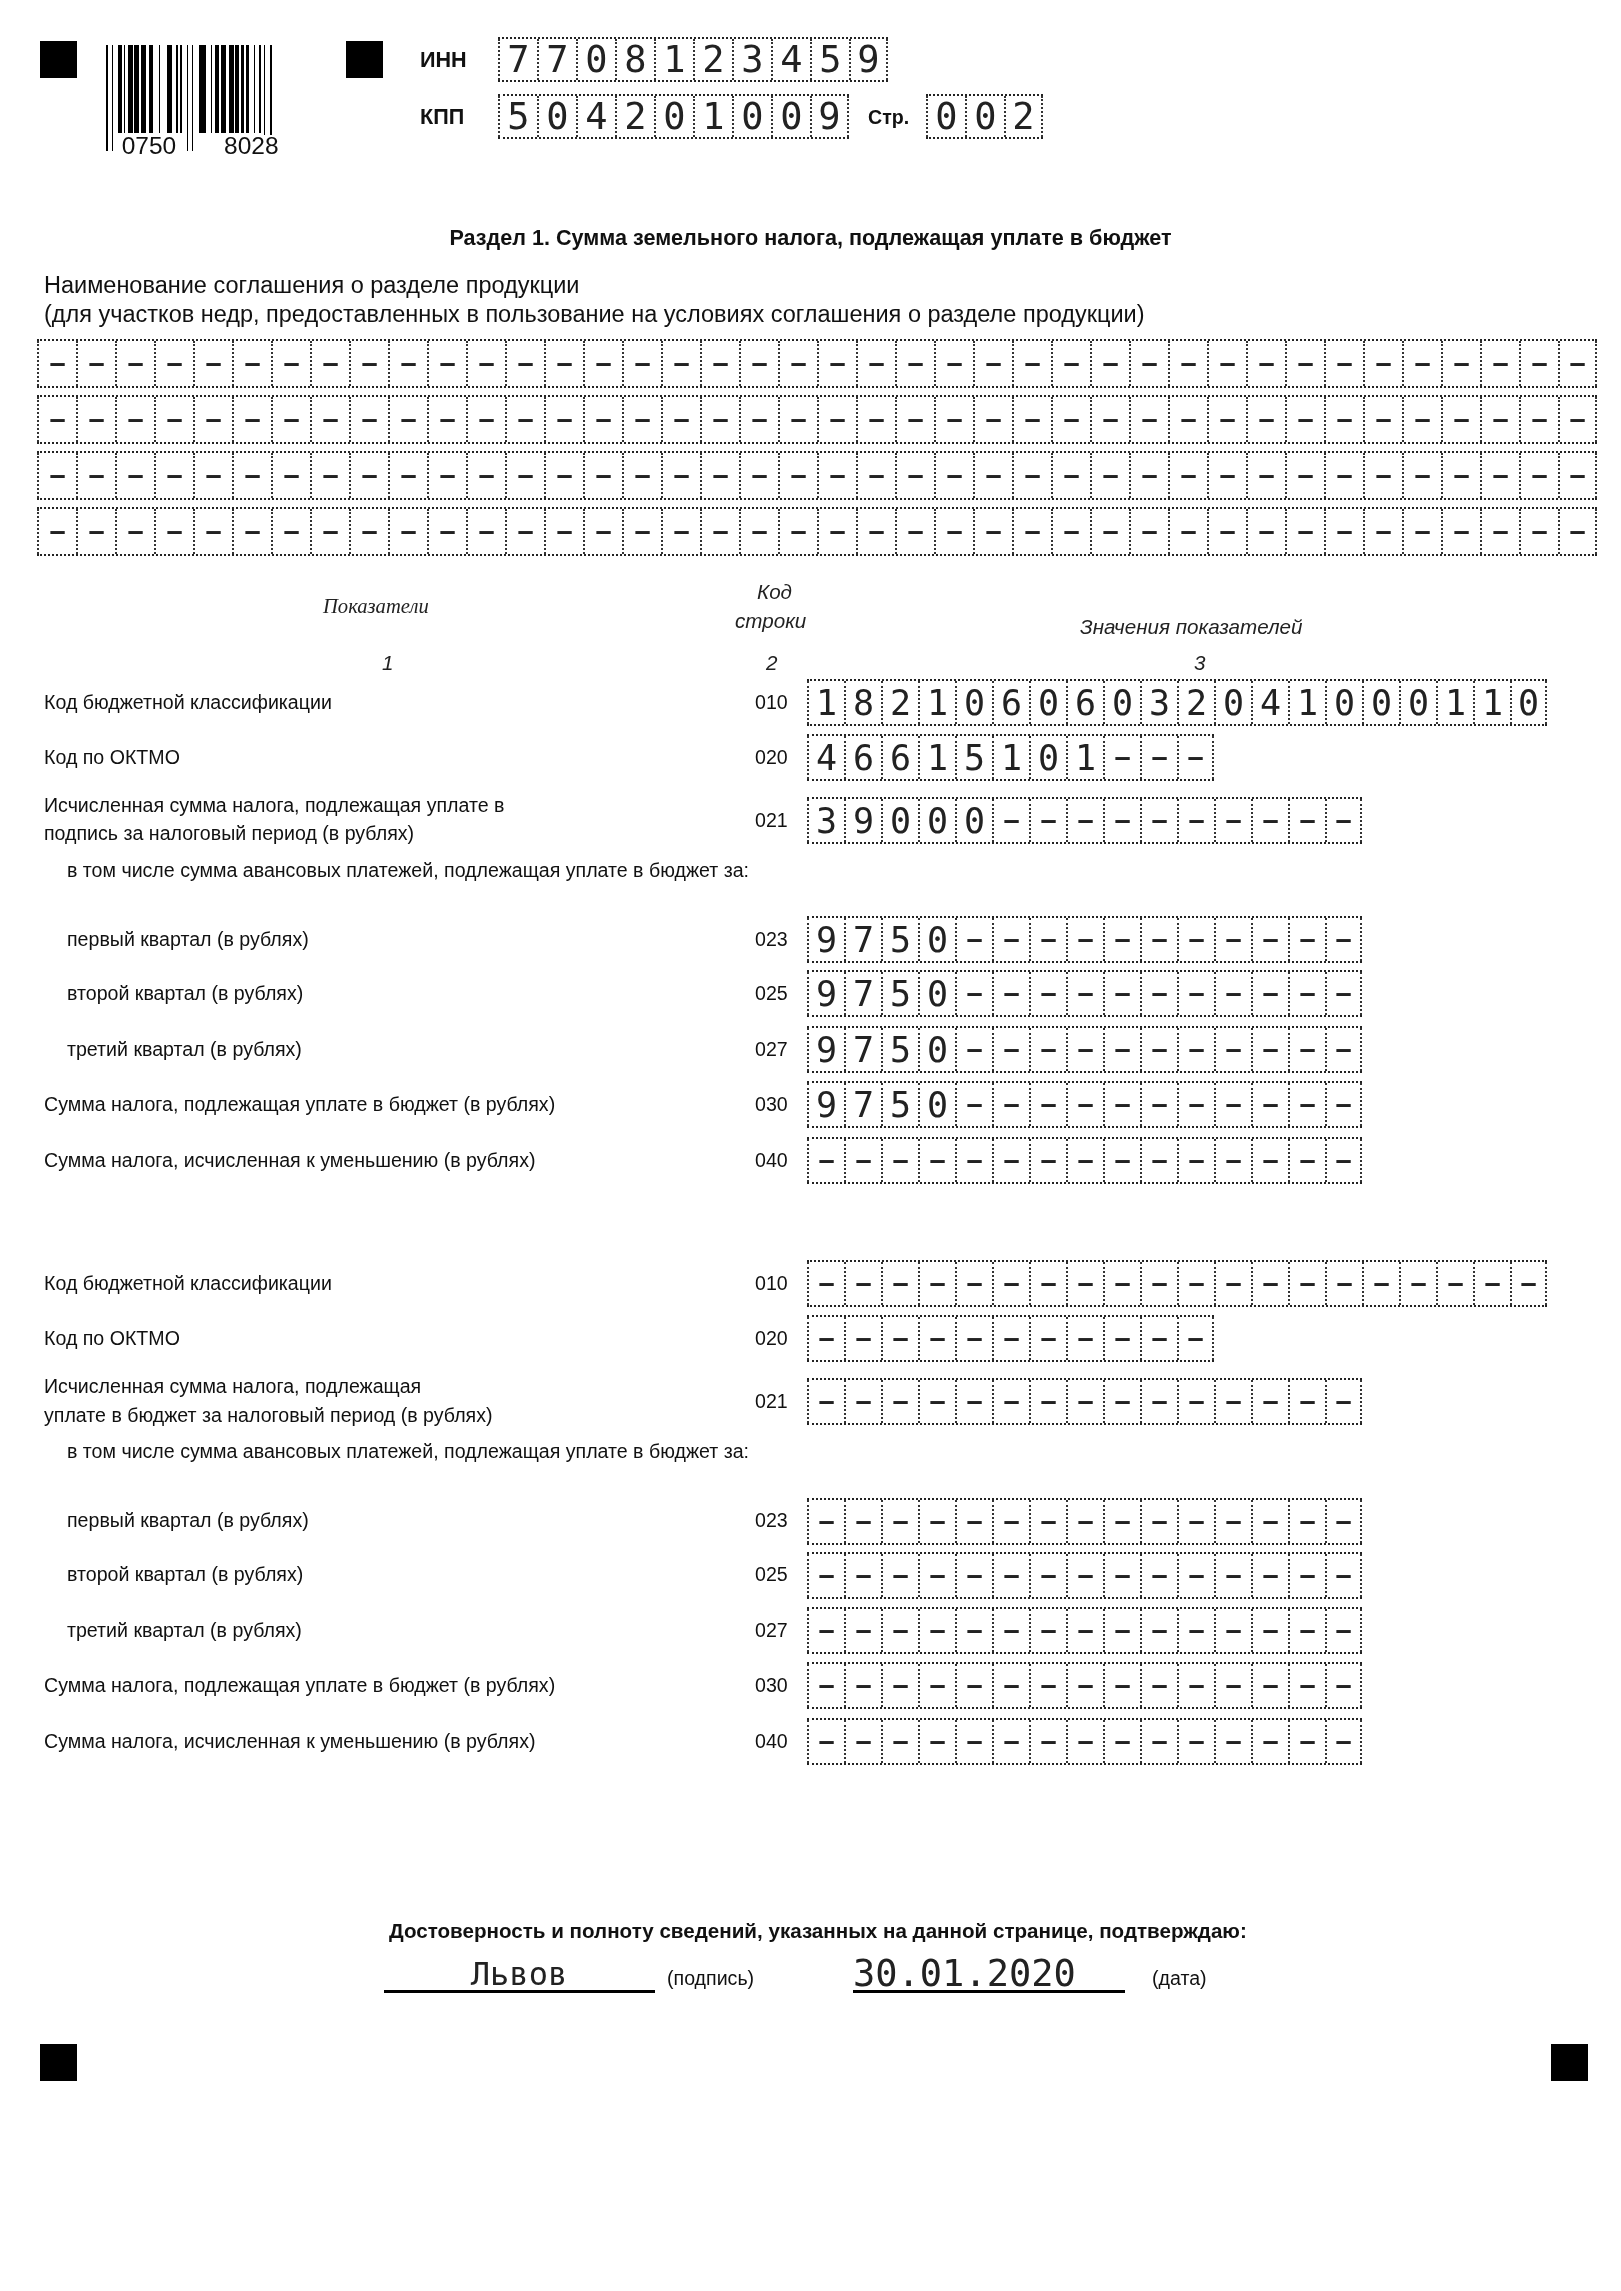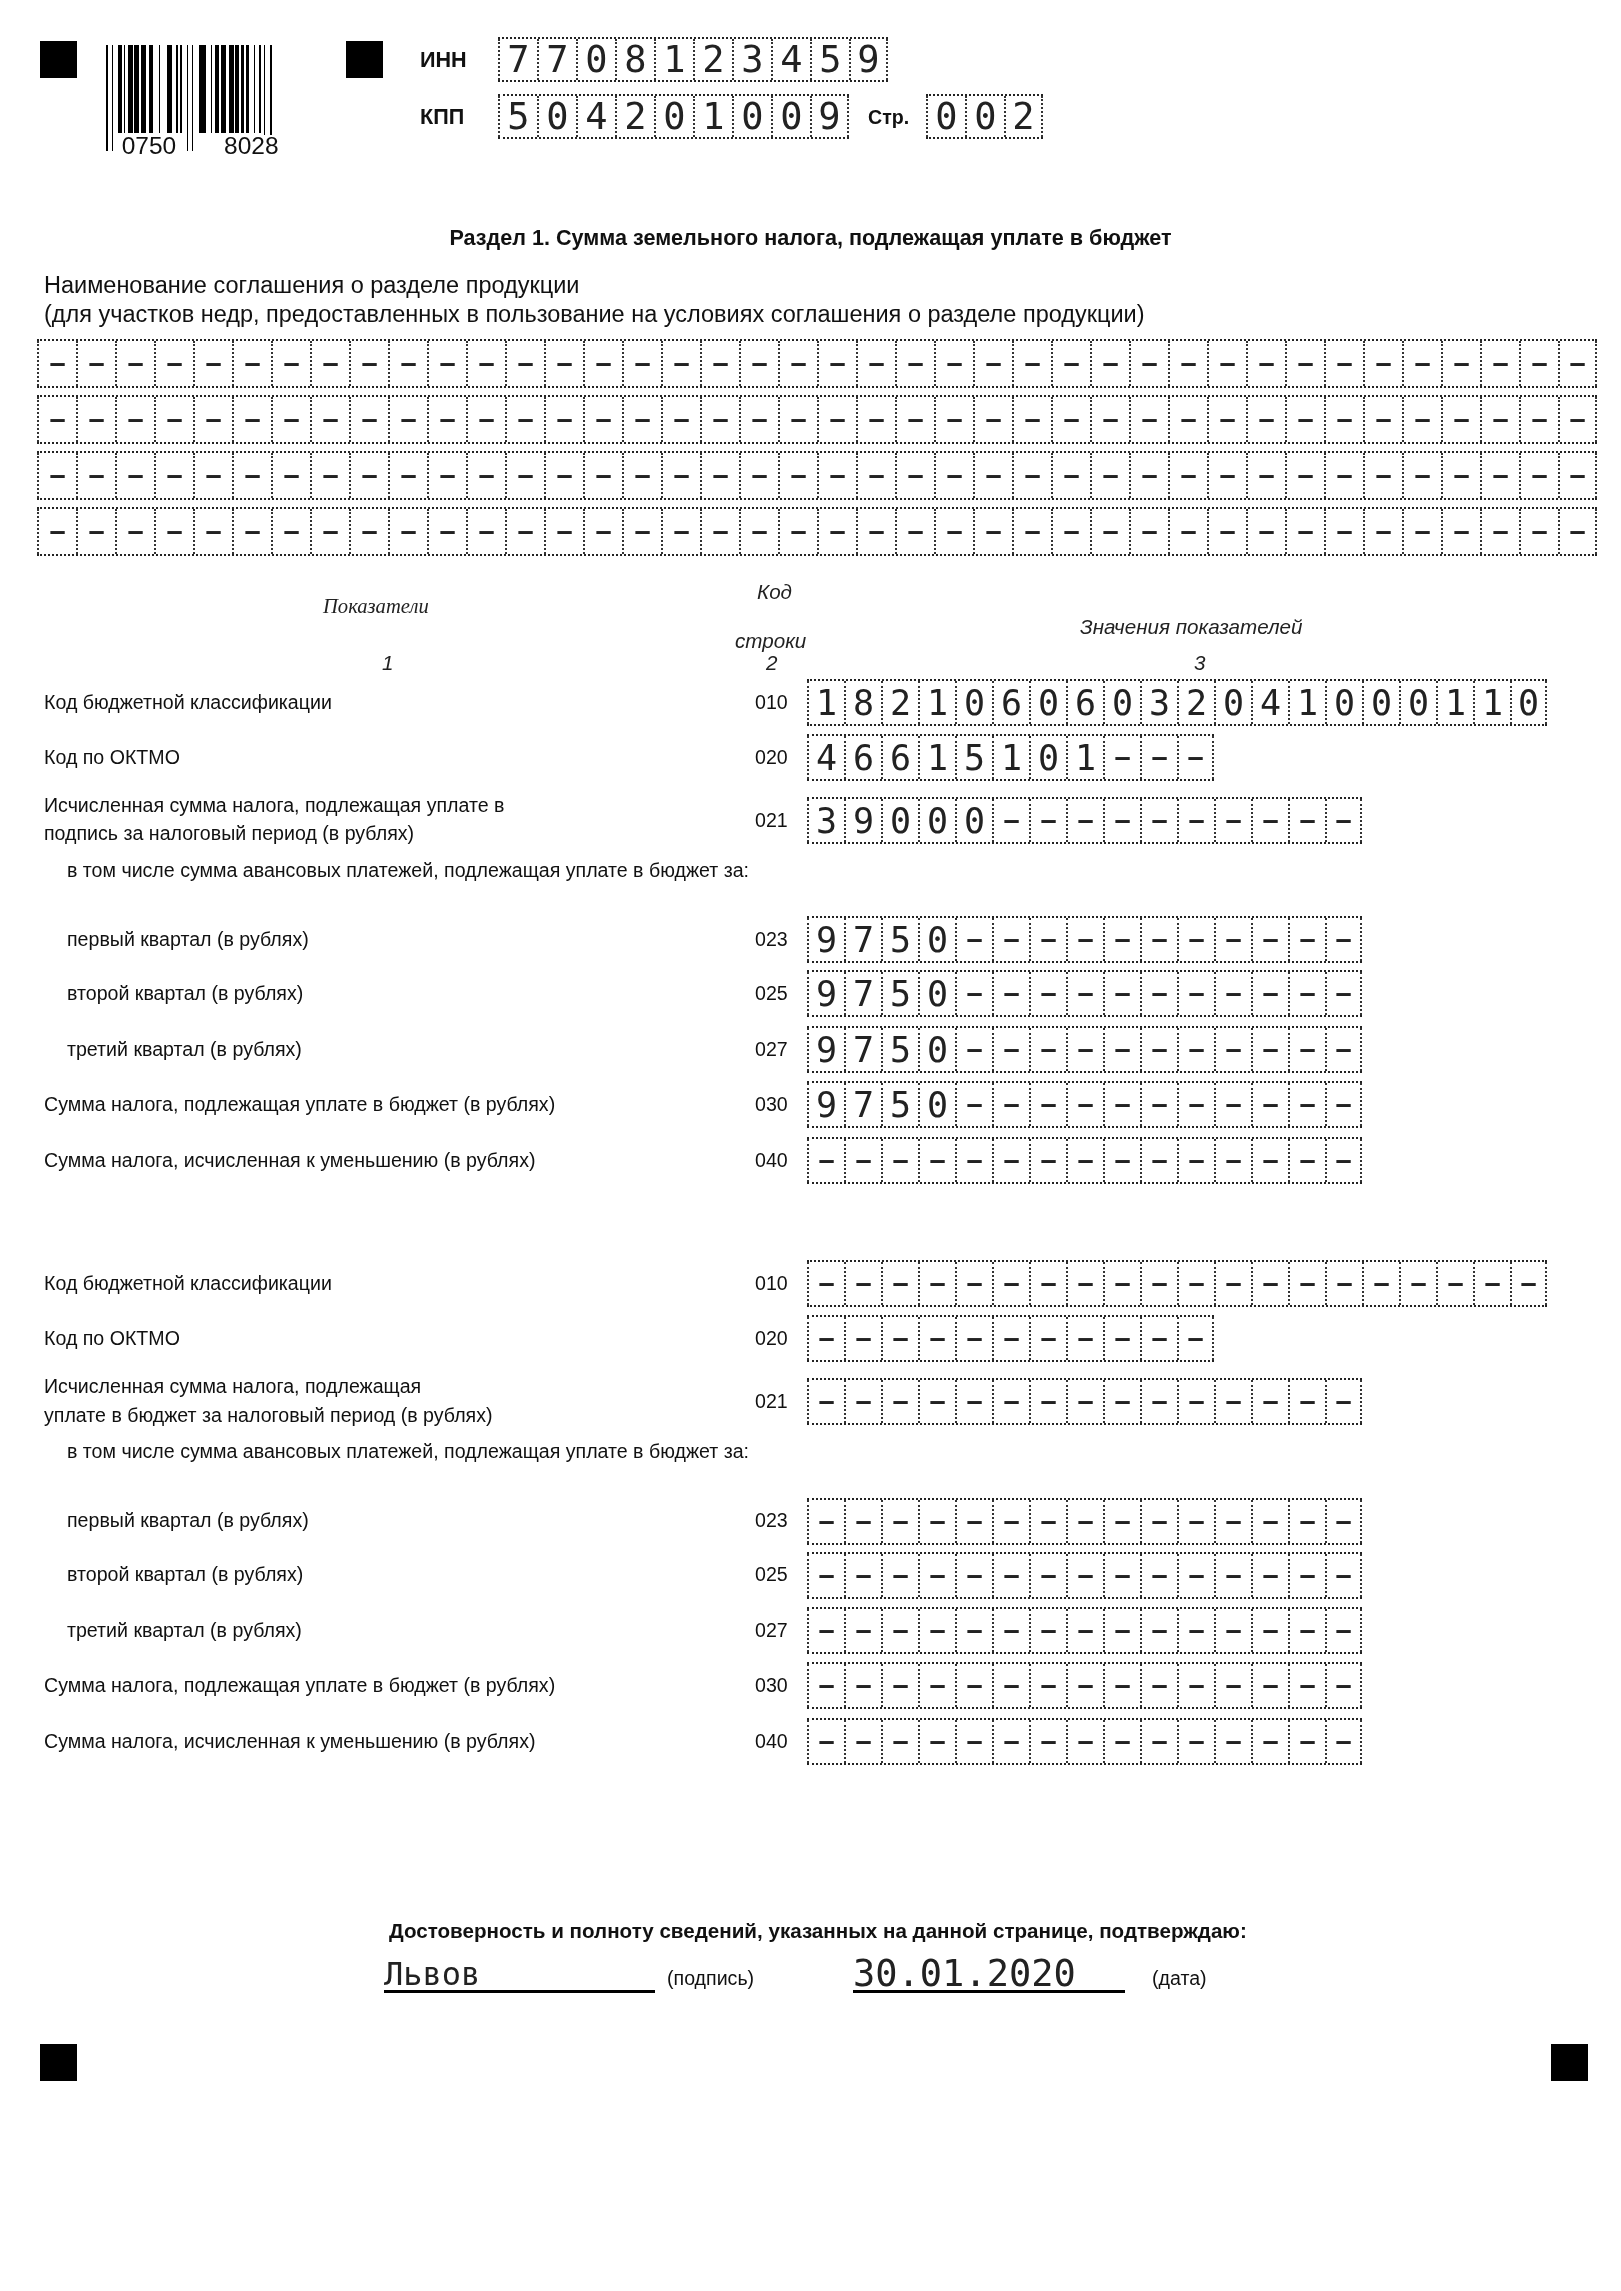--- a/index.html
+++ b/index.html
@@ -303,21 +303,21 @@
       <div class="cell dash">–</div>
       <div class="cell dash">–</div>
       <div class="cell dash">–</div>
       <div class="cell dash">–</div>
       <div class="cell dash">–</div>
     </div>
   </div>
 
 <div class="italic" style="left:323px;top:595px;font-family:Liberation Serif, serif;">Показатели</div>
 <div class="italic" style="left:757px;top:580px;">Код</div>
-<div class="italic" style="left:735px;top:609px;margin-top:20px;">строки</div>
+<div class="italic" style="left:735px;top:609px;">строки</div>
 <div class="italic" style="left:1080px;top:595px;margin-top:20px;">Значения показателей</div>
 <div class="italic" style="left:382px;top:651px;">1</div>
 <div class="italic" style="left:766px;top:651px;">2</div>
 <div class="italic" style="left:1194px;top:651px;">3</div>
 
 <div id="blocks">
     <div class="lbl" style="left: 44px; top: 688px;">Код бюджетной классификации</div>
     <div class="code" style="top: 691px;">010</div>
     <div class="strip" style="left: 807px; top: 679px;">
       <div class="cell">1</div>
@@ -623,19 +623,19 @@
       <div class="cell dash">–</div>
       <div class="cell dash">–</div>
       <div class="cell dash">–</div>
       <div class="cell dash">–</div>
       <div class="cell dash">–</div>
       <div class="cell dash">–</div>
     </div>
   </div>
 
 <div class="lbl" style="left:389px;top:1917px;font-size:20.6px;font-weight:bold;">Достоверность и полноту сведений, указанных на данной странице, подтверждаю:</div>
-<div class="sig-text" style="left:384px;top:1955px;width:270px;font-size:32px;">Львов</div>
+<div class="sig-text" style="left:384px;top:1955px;width:270px;text-align:center;font-size:32px;">Львов</div>
 <div class="sig-line" style="left:384px;top:1990px;width:271px;"></div>
 <div class="lbl" style="left:667px;top:1964px;text-align:center;">(подпись)</div>
 <div class="sig-text" style="left:853px;top:1952px;width:272px;font-size:37px;">30.01.2020</div>
 <div class="sig-line" style="left:853px;top:1990px;width:272px;"></div>
 <div class="lbl" style="left:1152px;top:1964px;">(дата)</div>
 
 
 </body></html>

